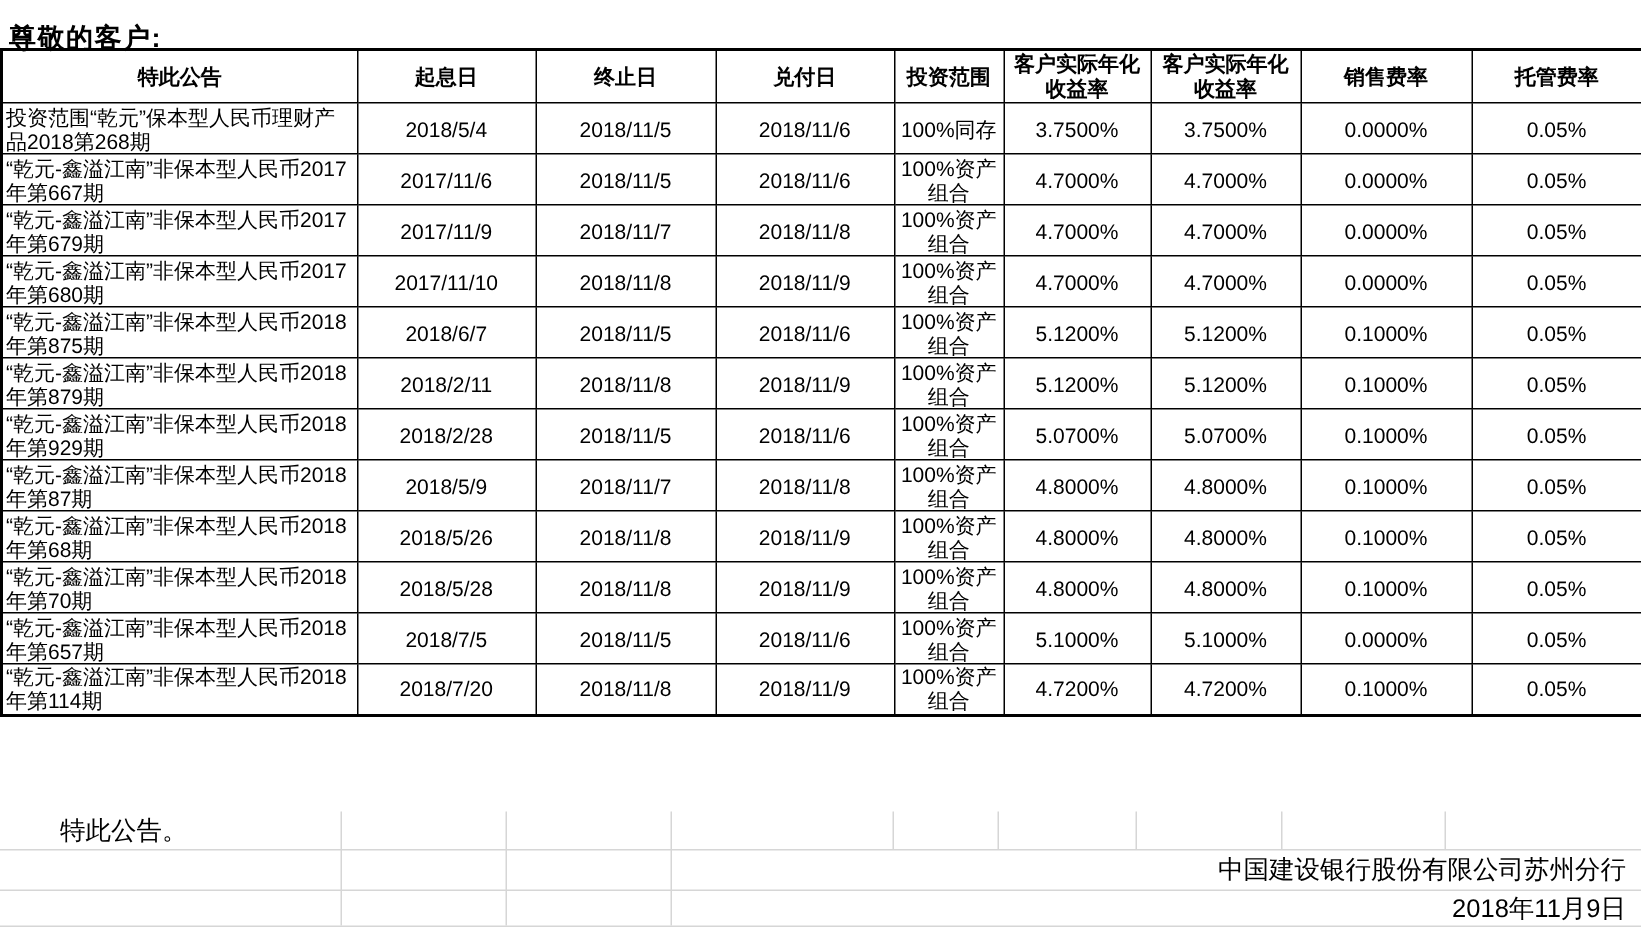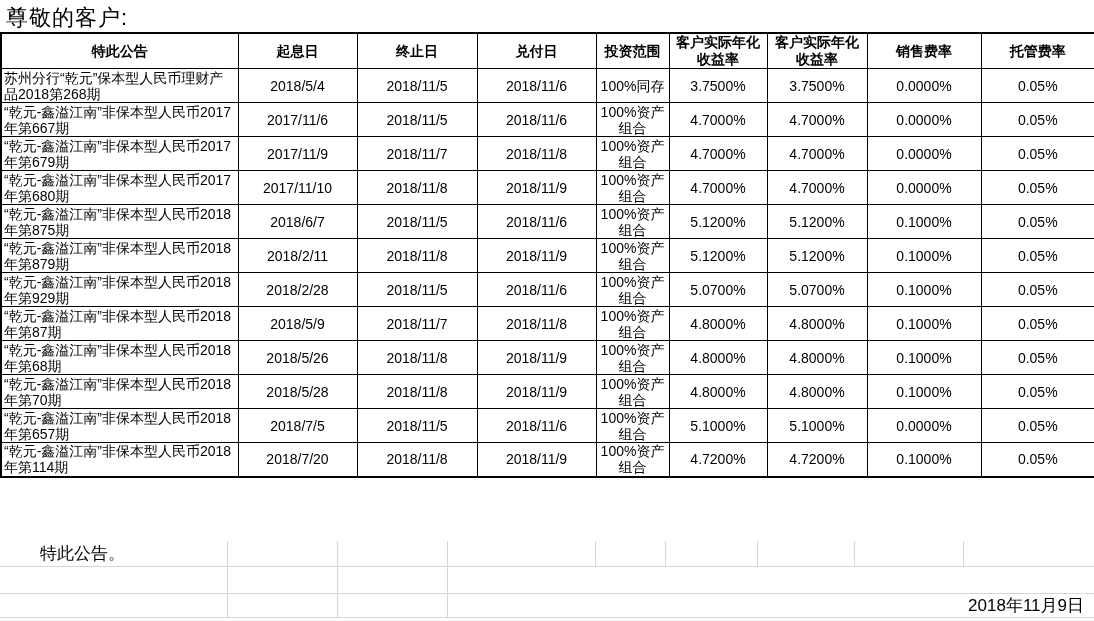--- a/index.html
+++ b/index.html
@@ -5,22 +5,22 @@
   * { margin: 0; padding: 0; box-sizing: border-box; }
   html, body { background: #fff; }
   body {
     width: 1094px; height: 621px;
     font-family: "Liberation Sans", sans-serif;
     color: #000;
     position: relative;
     overflow: hidden;
   }
   .greeting {
-    position: absolute; top: 3px; left: 6px;
-    font-size: 22px; font-weight: normal; letter-spacing: 1px;
+    position: absolute; top: 13px; left: 6px;
+    font-size: 18px; font-weight: bold; letter-spacing: 1px;
   }
   table.announcement {
     position: absolute; top: 32px; left: 0;
     width: 1094px;
     border-collapse: collapse; table-layout: fixed;
     border: 2px solid #000;
   }
   table.announcement th, table.announcement td {
     border: 1px solid #000;
     overflow: hidden;
@@ -87,21 +87,21 @@
         <th>兑付日</th>
         <th>投资范围</th>
         <th>客户实际年化收益率</th>
         <th>客户实际年化收益率</th>
         <th>销售费率</th>
         <th>托管费率</th>
       </tr>
   </thead>
   <tbody>
       <tr>
-        <td class="cell-product">苏州分行“乾元”保本型人民币理财产品2018第268期</td>
+        <td class="cell-product">投资范围“乾元”保本型人民币理财产品2018第268期</td>
         <td class="cell-center">2018/5/4</td>
         <td class="cell-center">2018/11/5</td>
         <td class="cell-center">2018/11/6</td>
         <td class="cell-center">100%同存</td>
         <td class="cell-center">3.7500%</td>
         <td class="cell-center">3.7500%</td>
         <td class="cell-center">0.0000%</td>
         <td class="cell-center">0.05%</td>
       </tr>
       <tr>
@@ -235,14 +235,15 @@
   <div class="gridline-v" style="left:227px;height:76px"></div>
   <div class="gridline-v" style="left:337px;height:76px"></div>
   <div class="gridline-v" style="left:447px;height:76px"></div>
   <div class="gridline-v" style="left:595px;height:25px"></div>
   <div class="gridline-v" style="left:665px;height:25px"></div>
   <div class="gridline-v" style="left:757px;height:25px"></div>
   <div class="gridline-v" style="left:854px;height:25px"></div>
   <div class="gridline-v" style="left:963px;height:25px"></div>
 
   <div class="closing">特此公告。</div>
+  <div class="signature">中国建设银行股份有限公司苏州分行</div>
   <div class="sign-date">2018年11月9日</div>
 </div>
 
 </body></html>

